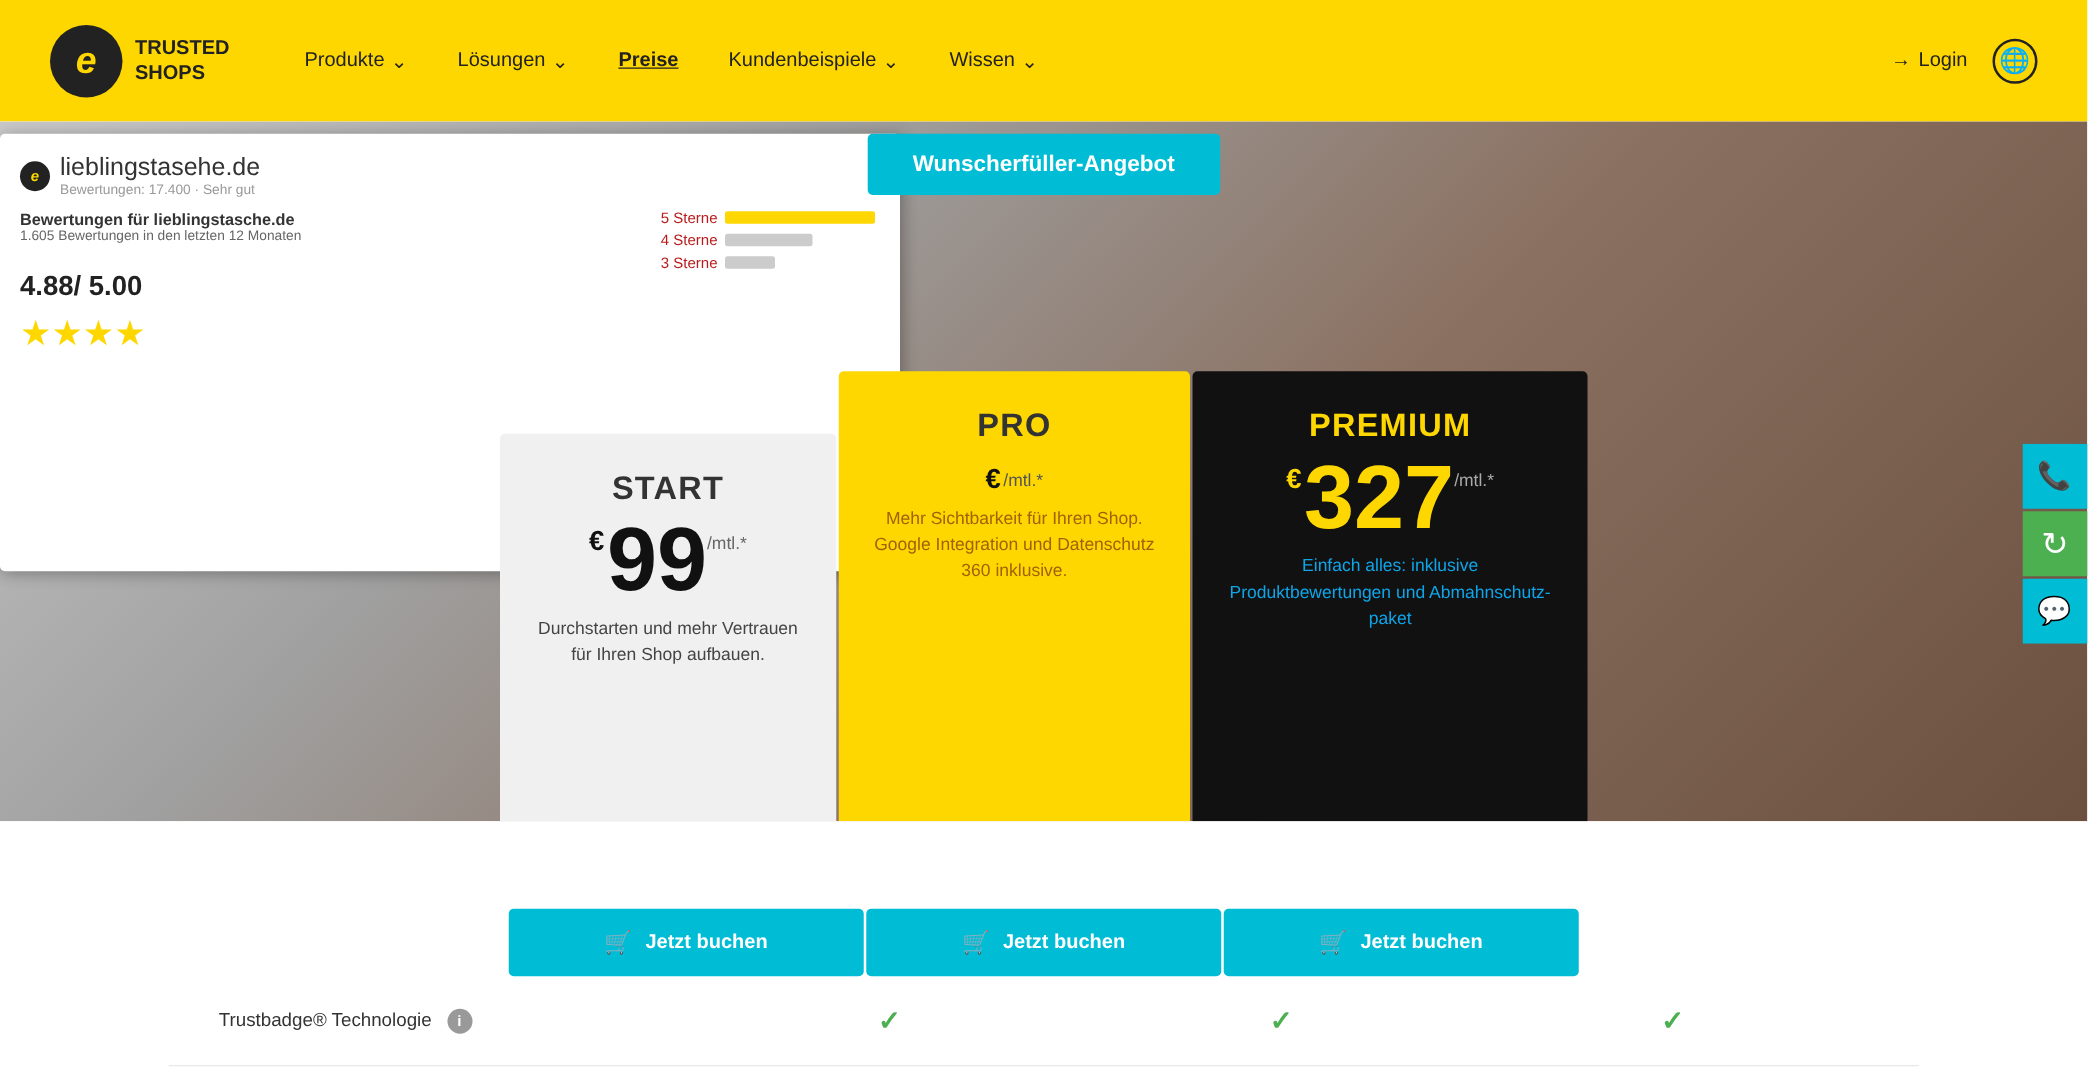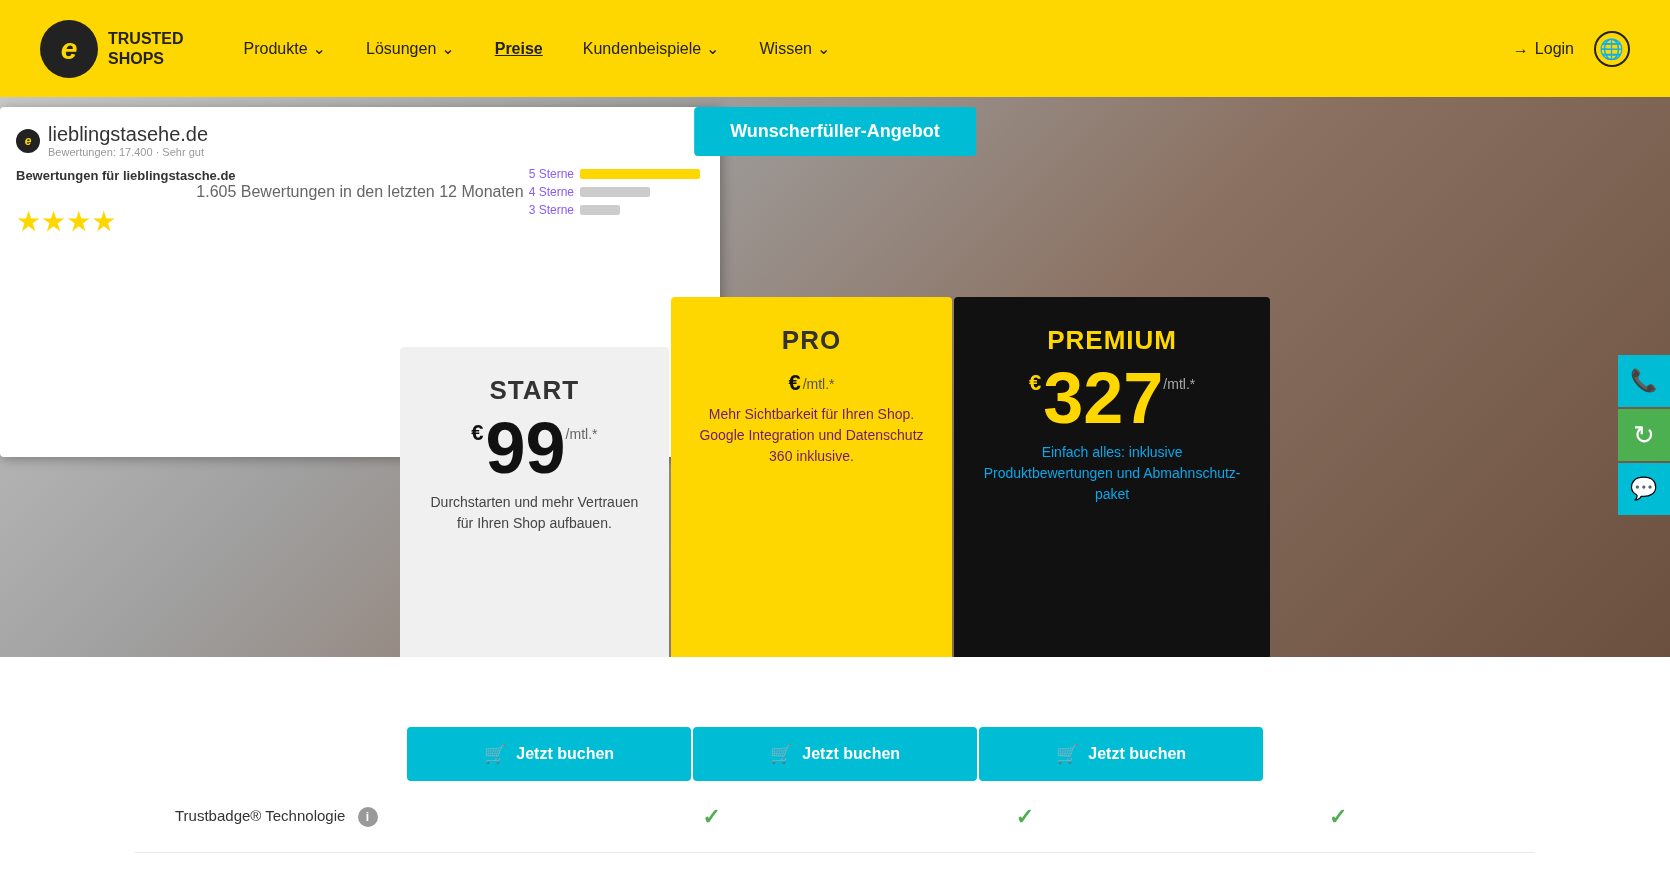--- a/index.html
+++ b/index.html
@@ -149,41 +149,40 @@
     .screenshot-bars {
       position: absolute;
       right: 20px;
       top: 60px;
     }
     .bar-row {
       display: flex;
       align-items: center;
       gap: 6px;
       font-size: 12px;
-      color: #8b5cf6;
+      color: #b91c1c;
       margin-bottom: 4px;
     }
     .bar {
       width: 120px;
       height: 10px;
       background: #FFD700;
       border-radius: 2px;
     }
     .bar.short { width: 40px; background: #ccc; }
     .bar.medium { width: 70px; background: #ccc; }
     .screenshot-title {
       font-size: 13px;
       font-weight: bold;
       color: #333;
       margin-top: 8px;
     }
     .screenshot-count {
-      font-size: 16px;
+      font-size: 11px;
       color: #666;
-      text-align: center;
     }
 
     
     .wunsch-btn {
       position: absolute;
       top: 10px;
       left: 50%;
       transform: translateX(-50%);
       background: #00BCD4;
       color: #fff;
@@ -276,21 +275,21 @@
     .card-pro .price-suffix { color: #555; }
     .card-premium .price-euro, .card-premium .price-num { color: #FFD700; }
     .card-premium .price-suffix { color: #aaa; }
 
     .card-desc {
       font-size: 14px;
       line-height: 1.5;
       margin-top: 8px;
     }
     .card-start .card-desc { color: #444; }
-    .card-pro .card-desc { color: #701a75; }
+    .card-pro .card-desc { color: #a16207; }
     .card-premium .card-desc { color: #0ea5e9; }
 
     
     .card-start::after {
       content: '';
       position: absolute;
       bottom: -20px;
       left: 50%;
       transform: translateX(-50%);
       border-left: 20px solid transparent;
@@ -478,20 +477,23 @@
   <div class="hero-screenshot">
     <div class="screenshot-header">
       <div class="screenshot-logo-small">e</div>
       <div>
         <div class="screenshot-domain">lieblingstasehe.de</div>
         <div class="screenshot-meta">Bewertungen: 17.400 · Sehr gut</div>
       </div>
     </div>
     <div class="screenshot-title">Bewertungen für lieblingstasche.de</div>
     <div class="screenshot-count">1.605 Bewertungen in den letzten 12 Monaten</div>
+    <div class="screenshot-score">
+      <span>4.88</span><span>/ 5.00</span>
+    </div>
     <div class="stars">★★★★</div>
     <div class="screenshot-bars">
       <div class="bar-row">
           <span>5 Sterne</span>
           <div class="bar"></div>
         </div>
       <div class="bar-row">
           <span>4 Sterne</span>
           <div class="bar medium"></div>
         </div>

